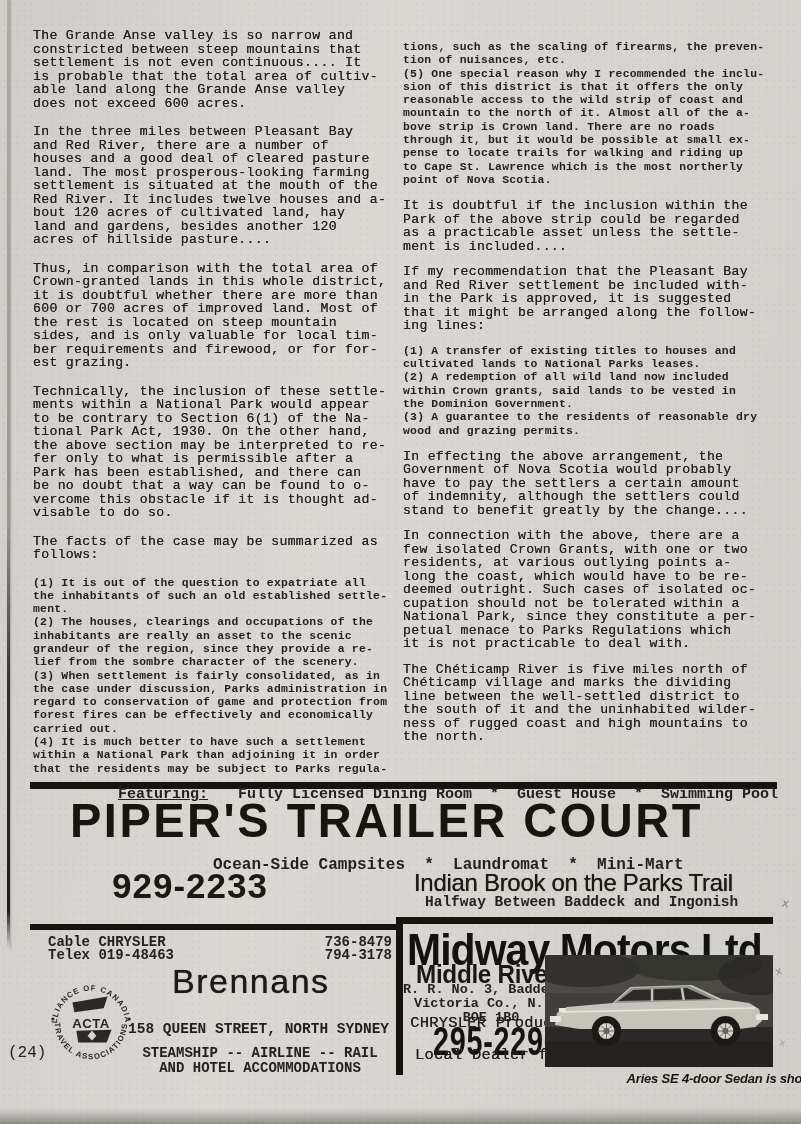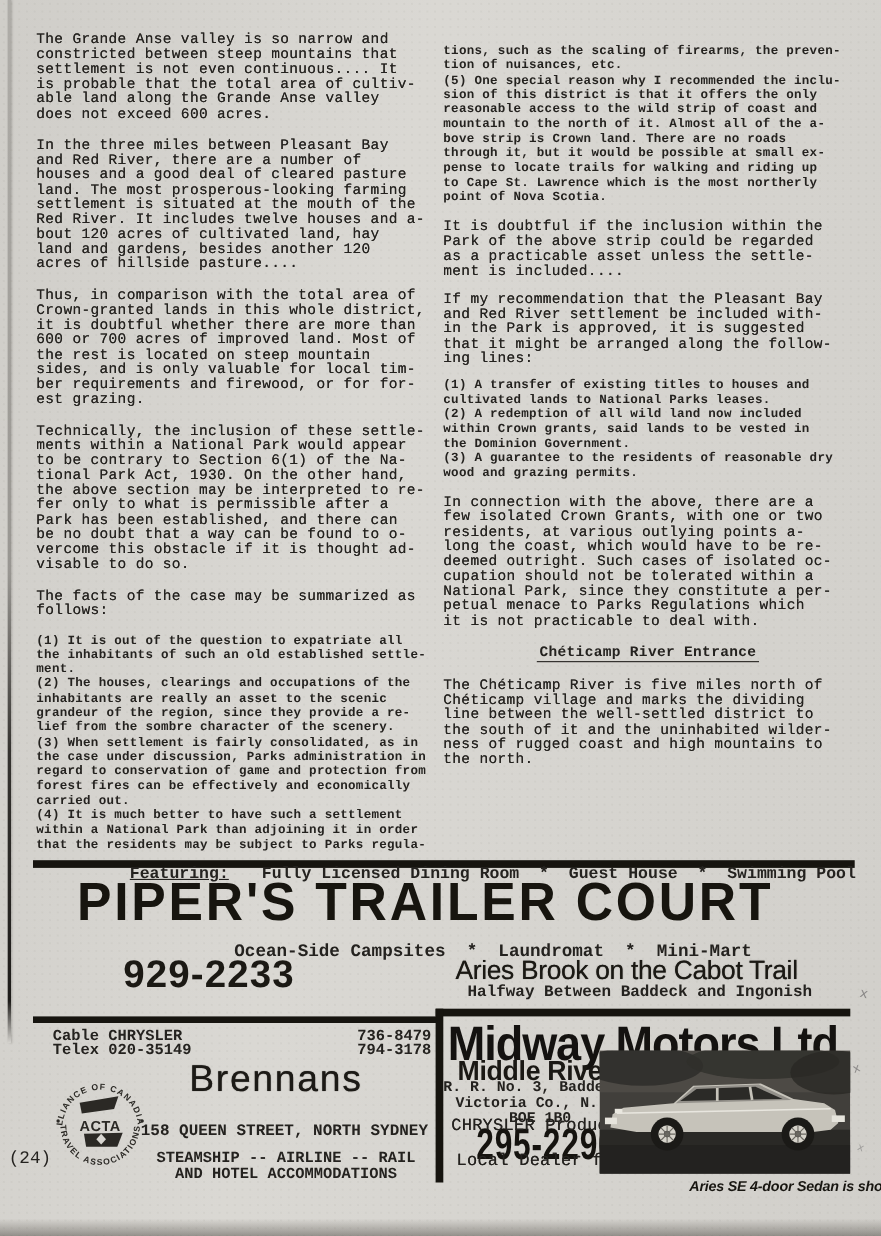--- a/index.html
+++ b/index.html
@@ -173,59 +173,61 @@
 in the Park is approved, it is suggested
 that it might be arranged along the follow-
 ing lines:</p>
     <p class="tw sm">(1) A transfer of existing titles to houses and
 cultivated lands to National Parks leases.
 (2) A redemption of all wild land now included
 within Crown grants, said lands to be vested in
 the Dominion Government.
 (3) A guarantee to the residents of reasonable dry
 wood and grazing permits.</p>
+    <p class="tw lg">In effecting the above arrangement, the
+Government of Nova Scotia would probably
+have to pay the settlers a certain amount
+of indemnity, although the settlers could
+stand to benefit greatly by the change....</p>
     <p class="tw lg">In connection with the above, there are a
 few isolated Crown Grants, with one or two
 residents, at various outlying points a-
 long the coast, which would have to be re-
 deemed outright. Such cases of isolated oc-
 cupation should not be tolerated within a
 National Park, since they constitute a per-
 petual menace to Parks Regulations which
 it is not practicable to deal with.</p>
-    <div class="subhead-wrap">
-      <span class="subhead">Chéticamp River Entrance</span>
-    </div>
     <p class="tw lg">The Chéticamp River is five miles north of
 Chéticamp village and marks the dividing
 line between the well-settled district to
 the south of it and the uninhabited wilder-
 ness of rugged coast and high mountains to
 the north.</p>
   </div>
 
   <div class="rule" style="left:30px;top:782px;width:747px;height:7px;"></div>
   <div class="piper-name">PIPER'S TRAILER COURT</div>
   <div class="piper-feat"><span class="u">Featuring:</span><span>Fully Licensed Dining Room  *  Guest House  *  Swimming Pool</span></div>
   <div class="piper-feat2">Ocean-Side Campsites  *  Laundromat  *  Mini-Mart</div>
   <div class="piper-phone">929-2233</div>
-  <div class="piper-loc">Aries Brook on the Cabot Trail</div>
+  <div class="piper-loc">Indian Brook on the Parks Trail</div>
   <div class="piper-loc2">Halfway Between Baddeck and Ingonish</div>
 
   <div class="rule" style="left:30px;top:924px;width:368px;height:6px;"></div>
   <div class="rule" style="left:396px;top:917px;width:377px;height:7px;"></div>
   <div class="rule" style="left:396px;top:917px;width:7px;height:158px;"></div>
 
   <div class="contacts">
     <div class="row">
       <span>Cable CHRYSLER</span>
       <span>736-8479</span>
     </div>
     <div class="row">
-      <span>Telex 020-35149</span>
+      <span>Telex 019-48463</span>
       <span>794-3178</span>
     </div>
   </div>
 
   <svg class="acta" viewBox="0 0 92 92">
     <defs>
       <path id="arcT" d="M 11,50 A 35,35 0 0 1 81,50" fill="none"></path>
       <path id="arcB" d="M 9,48 A 37,37 0 0 0 83,48" fill="none"></path>
     </defs>
     <g fill="#2b2925" font-family="Liberation Sans, sans-serif" font-weight="bold">

